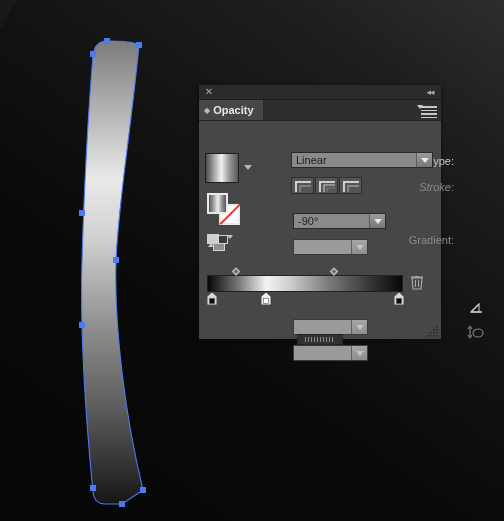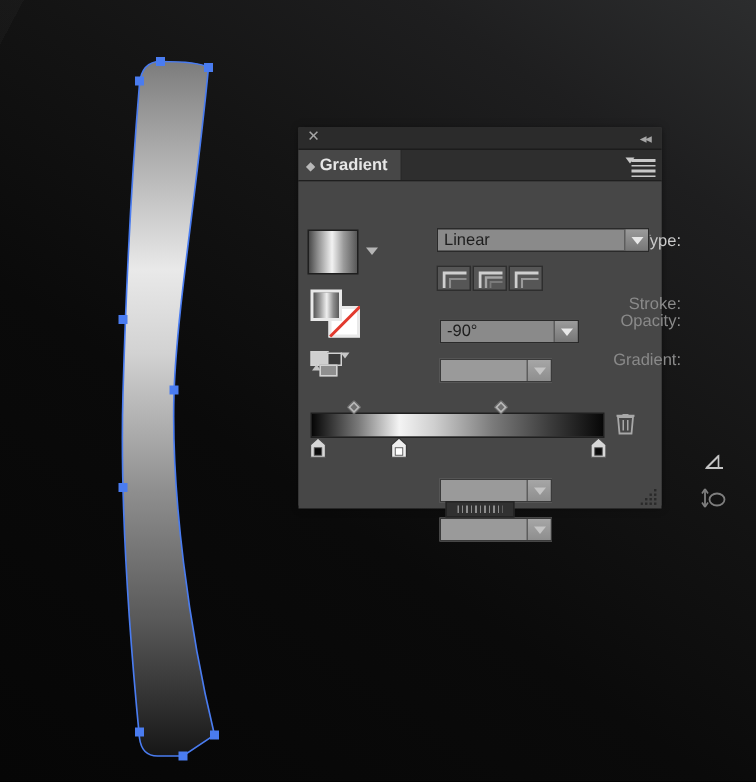--- a/index.html
+++ b/index.html
@@ -231,21 +231,21 @@
   <div class="panel">
 
     <div class="panel-topbar">
       <div class="topbar-close">✕</div>
       <div class="topbar-collapse">◂◂</div>
     </div>
 
     <div class="tabstrip">
       <div class="tab">
         <span class="grip">◆</span>
-        <span>Gradient</span>
+        <span>Opacity</span>
       </div>
       <div class="tabstrip-rest">
         <div class="panel-menu">
           <span class="caret"></span>
           <i></i>
             <i></i>
             <i></i>
             <i></i>
         </div>
       </div>
@@ -269,21 +269,21 @@
         <div class="tri"></div>
           <div class="tri2"></div>
       </div>
 
       <div class="lbl" style="left:180px;top:34px;width:75px;">Type:</div>
       <div class="field" style="left:92px;top:31px;width:142px;">
         <span class="val">Linear</span>
         <span class="btn"></span>
       </div>
 
-      <div class="lbl dim" style="left:180px;top:76px;width:75px;">Stroke:</div>
+      <div class="lbl dim" style="left:180px;top:60px;width:75px;font-style:italic;">Stroke:</div>
       <div class="stroke-btns" style="left:92px;top:56px;">
         <div class="sbtn">
           <svg width="17" height="13" viewBox="0 0 17 13">
             <path d="M1 12 V2 H16" stroke="#cfcfcf" stroke-width="2" fill="none"></path>
             <path d="M5 12 V6 H16" stroke="#8d8d8d" stroke-width="1.4" fill="none"></path>
           </svg>
         </div>
         <div class="sbtn">
           <svg width="17" height="13" viewBox="0 0 17 13">
             <path d="M1 12 V2 H16" stroke="#cfcfcf" stroke-width="2" fill="none"></path>
@@ -346,21 +346,20 @@
         </svg>
       </div>
 
       <svg class="trash" viewBox="0 0 14 16">
         <path d="M2 4 H12 L11 15 H3 Z" fill="none" stroke="#a8a8a8" stroke-width="1.2"></path>
         <path d="M1 3.2 H13" stroke="#a8a8a8" stroke-width="1.4"></path>
         <path d="M5 2 H9 V3.2 H5 Z" fill="#a8a8a8"></path>
         <path d="M5.5 6 V13 M8.5 6 V13" stroke="#a8a8a8" stroke-width="1"></path>
       </svg>
 
-      <div class="lbl dim" style="left:155px;top:87px;width:100px;">Opacity:</div>
       <div class="field disabled" style="left:94px;top:198px;width:75px;">
         <span class="val"></span>
         <span class="btn"></span>
       </div>
 
       <div class="lbl dim" style="left:155px;top:113px;width:100px;">Gradient:</div>
       <div class="field disabled" style="left:94px;top:224px;width:75px;">
         <span class="val"></span>
         <span class="btn"></span>
       </div>

